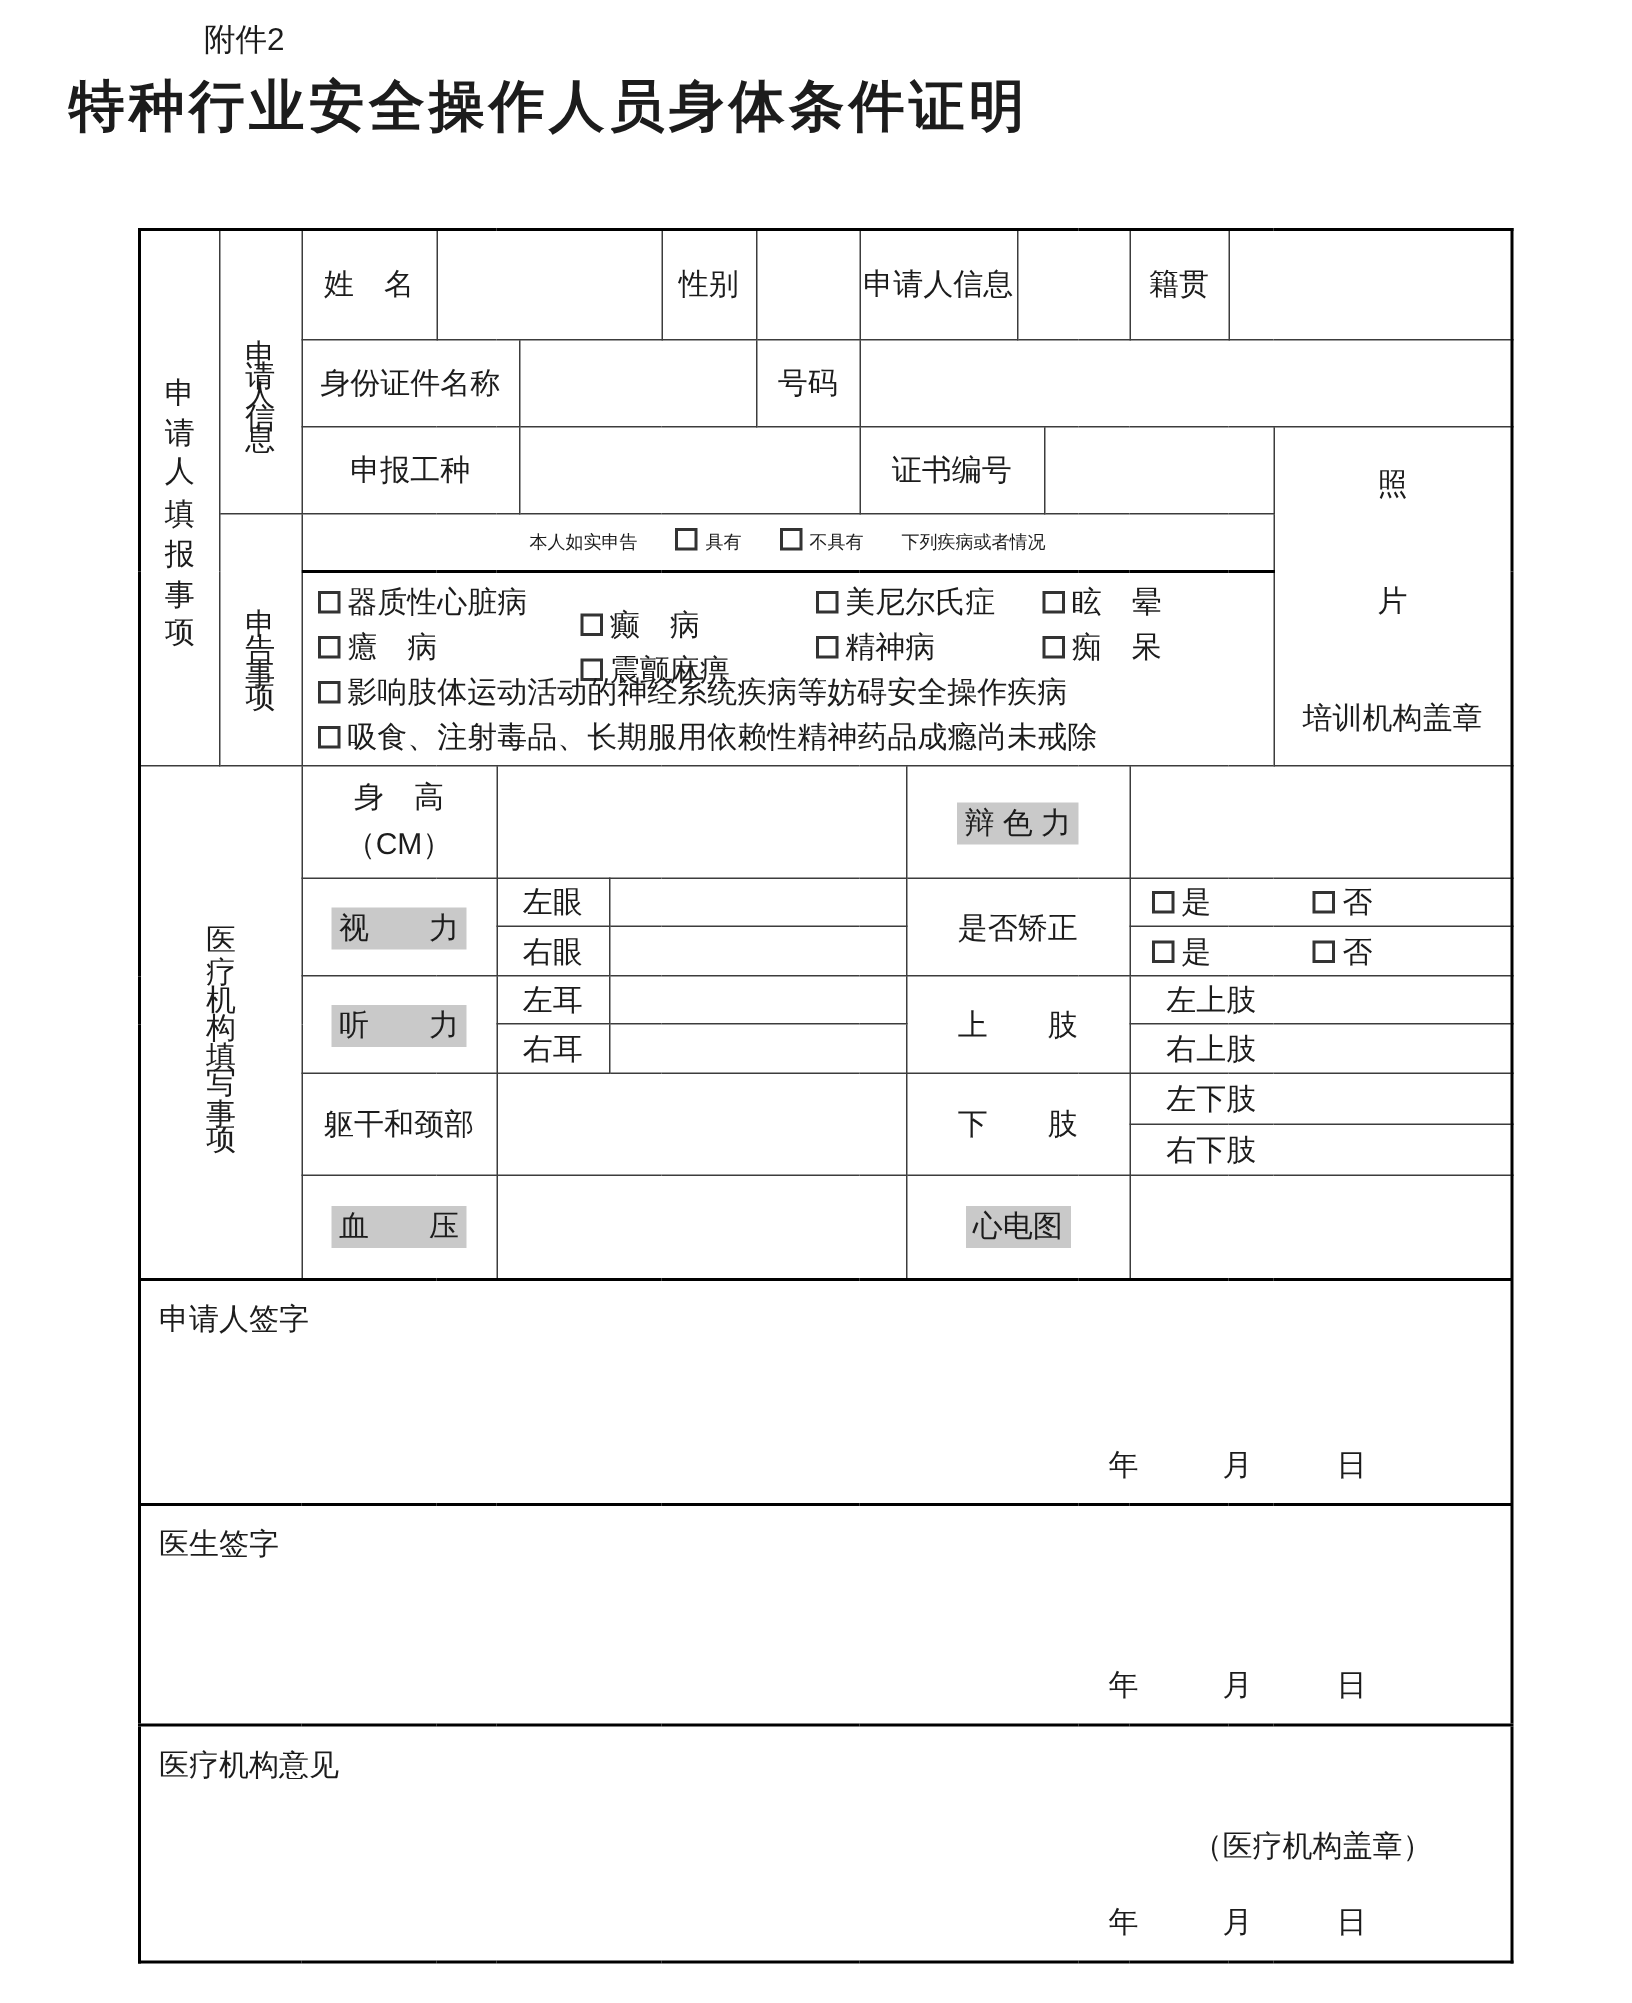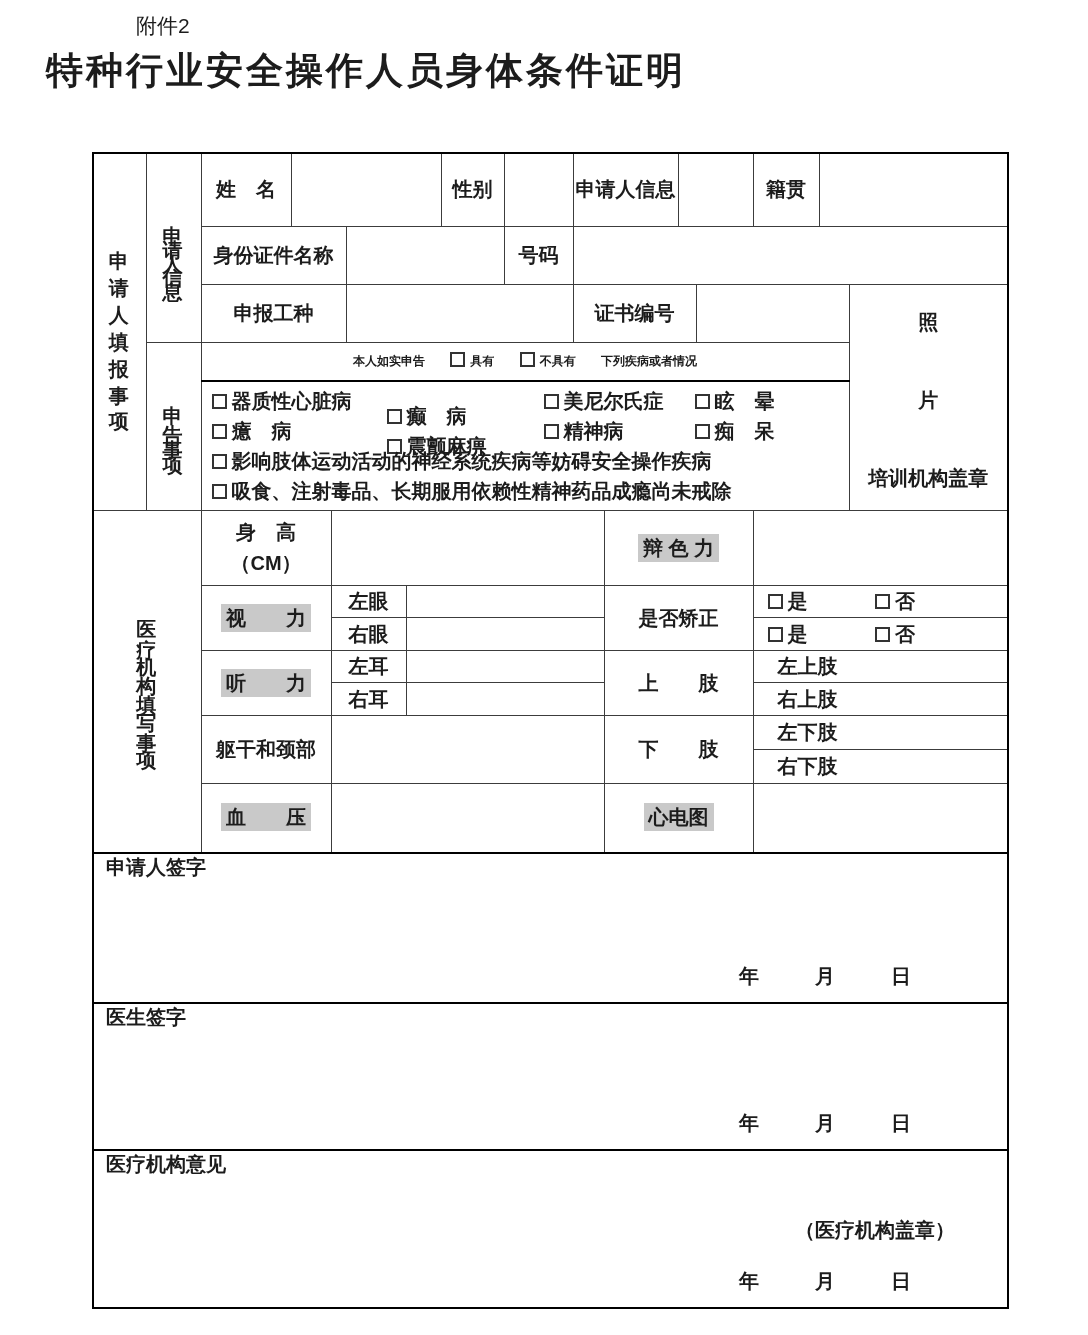--- a/index.html
+++ b/index.html
@@ -16,21 +16,21 @@
     font-size:37px; font-weight:900; letter-spacing:3px;padding-left:46px;
   }
   table.form {
     position:absolute; left:92px; top:152px;
     width:915px; border-collapse:collapse; table-layout:fixed;
     border:2px solid #000;
   }
   td {
     border:1px solid #3c3c3c;
     font-size:20px; text-align:center; vertical-align:middle;
-    padding:0; overflow:hidden;font-weight:bold;
+    padding:0; overflow:hidden;
   }
   
   .vtext { writing-mode:vertical-lr; text-orientation:upright; display:inline-block; }
   .v-outer  { letter-spacing:27px; }
   .v-info   { letter-spacing:14px; }
   .v-decl   { letter-spacing:17px; }
   .v-med    { letter-spacing:19px; }
   
   .cb {
     display:inline-block; width:15px; height:15px;
@@ -48,21 +48,21 @@
     height:221px; display:flex; flex-direction:column;
     justify-content:space-between; padding:22px 2px 16px 2px;
   }
   .yn { text-align:left; }
   .yn .pair { display:inline-flex; align-items:center; }
   .yn .pair:first-child { margin-left:14px; }
   .yn .pair + .pair { margin-left:62px; }
   .limb { text-align:left; padding-left:24px; }
   .two-line { line-height:1.55; }
   .sig { text-align:left; vertical-align:top; position:relative; }
-  .sig-label { padding:0 0 0 12px; }
+  .sig-label { padding:12px 0 0 12px; }
   .date-line {
     position:absolute; bottom:12px; right:0; left:0;
     display:flex; justify-content:flex-end; gap:56px; padding-right:96px;
   }
   .seal-line { position:absolute; top:66px; right:52px; }
   .bt2 td, td.bt2 { border-top:2px solid #000; }
 </style>
 </head>
 <body>
 

